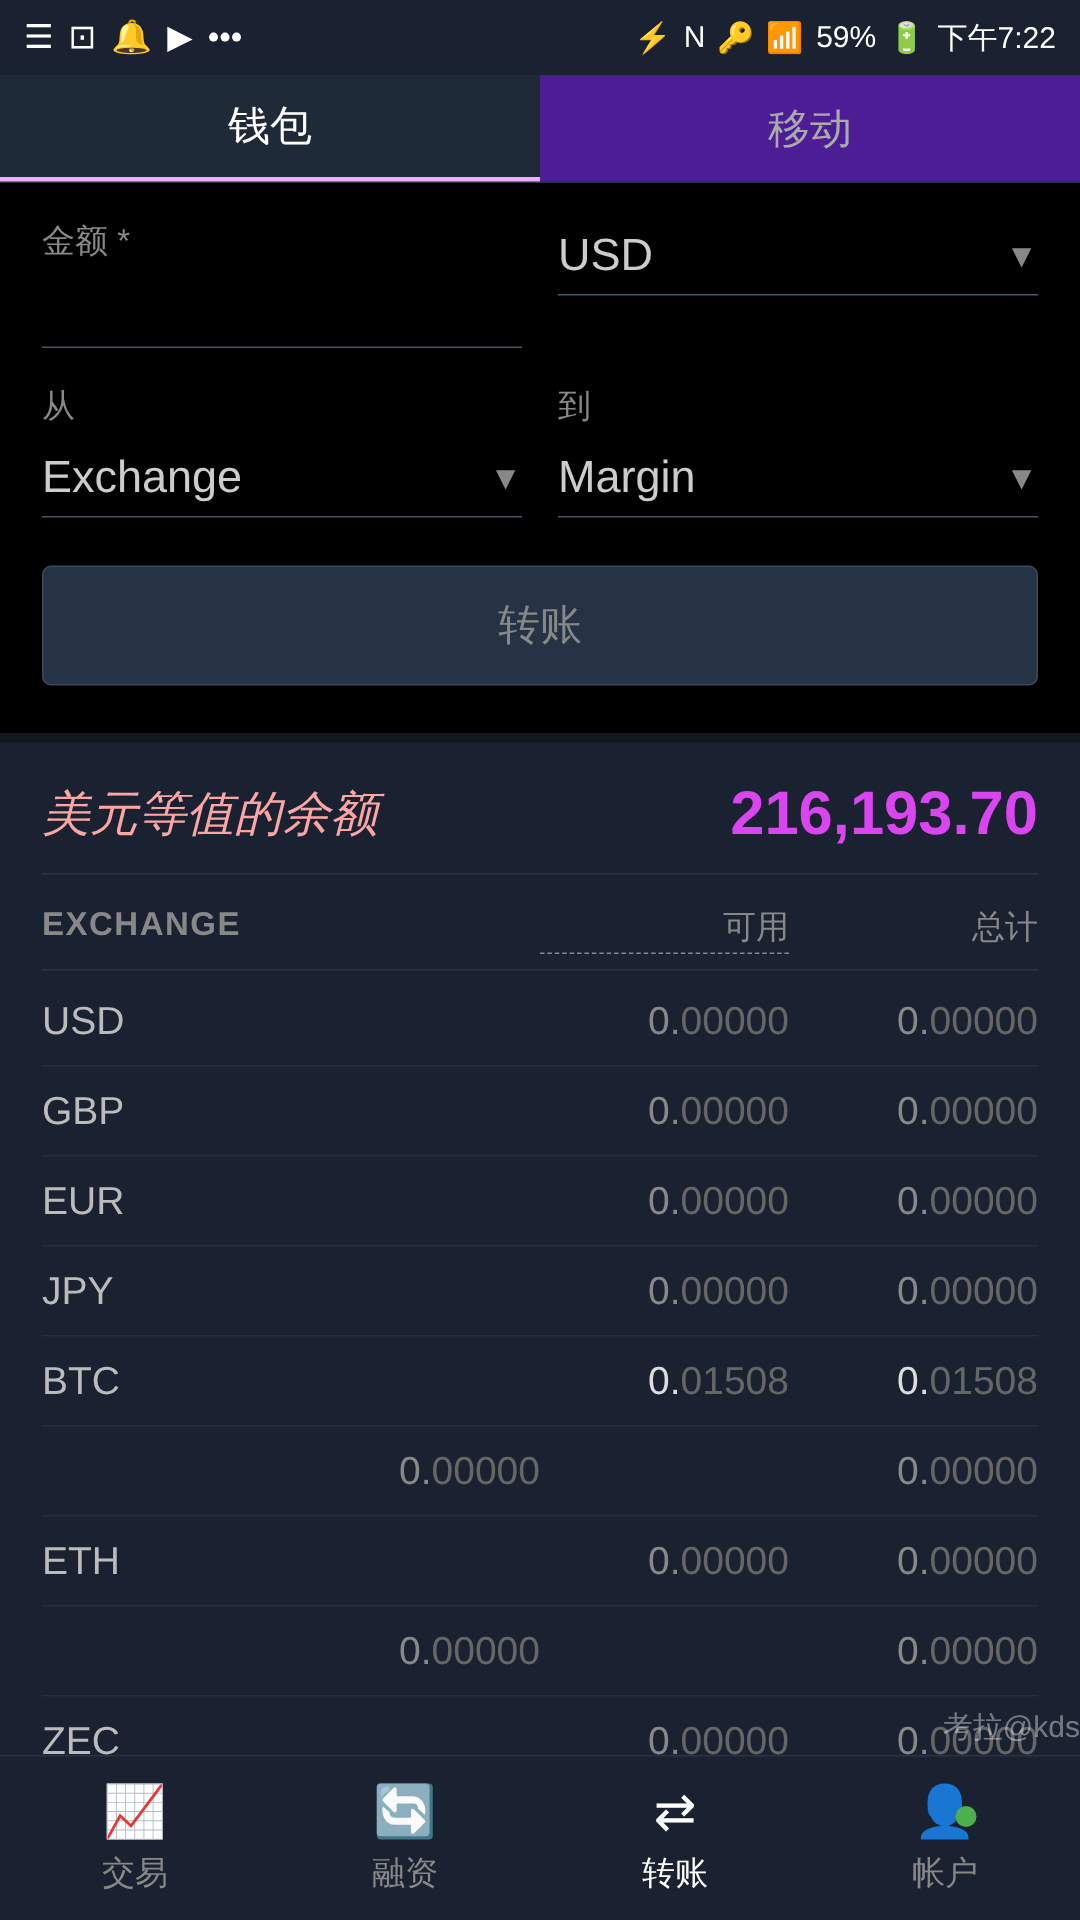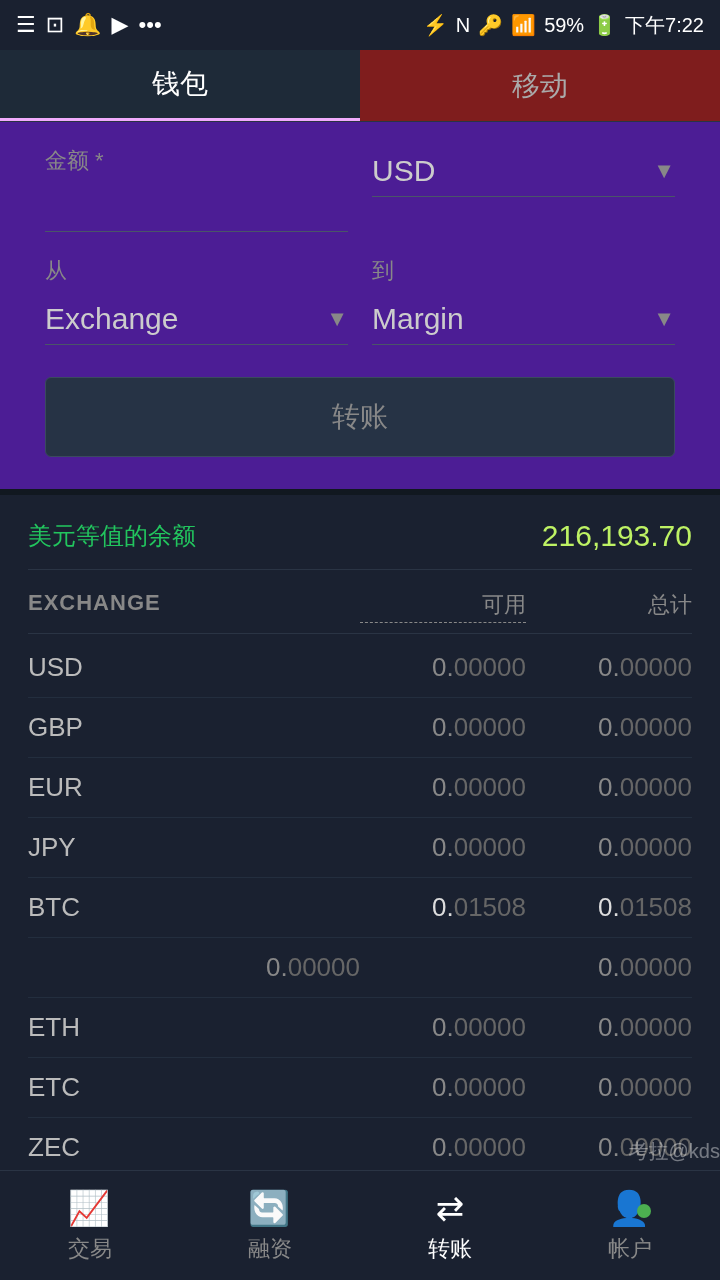--- a/index.html
+++ b/index.html
@@ -35,33 +35,33 @@
       display: flex;
       border-bottom: 1px solid #2a3444;
     }
     .tab {
       flex: 1;
       display: flex;
       align-items: center;
       justify-content: center;
       font-size: 28px;
       color: #aaa;
-      background: #7f1d1d;
+      background: #4c1d95;
       cursor: pointer;
     }
     .tab.active {
       color: #fff;
       background: #1e2a38;
       border-bottom: 3px solid #f0abfc;
     }
 
     
     .form-section {
-      background: #4c1d95;
-      padding: 24px 45px 32px;
+      background: #000000;
+      padding: 24px 28px 32px;
     }
 
     .form-row {
       display: flex;
       gap: 24px;
       margin-bottom: 24px;
     }
 
     .form-group {
       flex: 1;
@@ -127,28 +127,29 @@
     .balance-row {
       display: flex;
       justify-content: space-between;
       align-items: center;
       padding-bottom: 16px;
       border-bottom: 1px solid #2a3444;
       margin-bottom: 20px;
     }
 
     .balance-label {
-      font-size: 24px;
-      color: #22c55e;
+      font-size: 32px;
+      color: #fca5a5;
+      font-style: italic;
     }
 
     .balance-value {
-      font-size: 30px;
-      color: #bef264;
-      font-weight: normal;
+      font-size: 41px;
+      color: #d946ef;
+      font-weight: bold;
     }
 
     
     .exchange-table {
       width: 100%;
     }
 
     .table-header-row {
       display: flex;
       justify-content: space-between;
@@ -372,21 +373,20 @@
         <div class="table-data-row">
           <span class="currency-total">0.<span style="color:#666">00000</span></span>
           <span class="currency-available">0.<span style="color:#666">00000</span></span>
         </div>
         <div class="table-data-row">
           <span class="currency-name">ETH</span>
           <span class="currency-total">0.<span style="color:#666">00000</span></span>
           <span class="currency-available">0.<span style="color:#666">00000</span></span>
         </div>
         <div class="table-data-row">
-          <span class="currency-name">ETC</span>
           <span class="currency-total">0.<span style="color:#666">00000</span></span>
           <span class="currency-available">0.<span style="color:#666">00000</span></span>
         </div>
         <div class="table-data-row">
           <span class="currency-name">ZEC</span>
           <span class="currency-total">0.<span style="color:#666">00000</span></span>
           <span class="currency-available">0.<span style="color:#666">00000</span></span>
         </div>
         <div class="table-data-row">
           <span class="currency-name">XMR</span>

